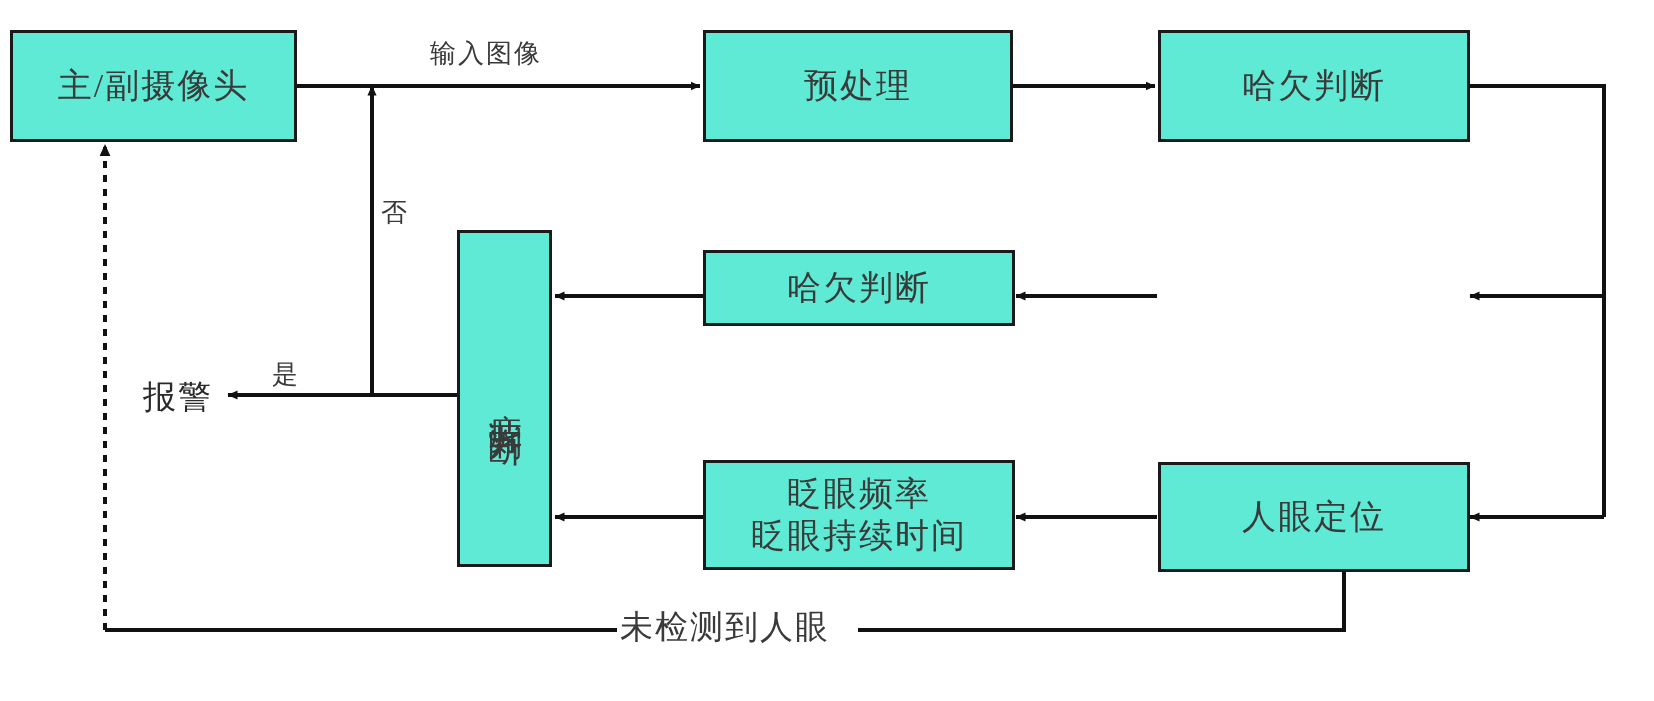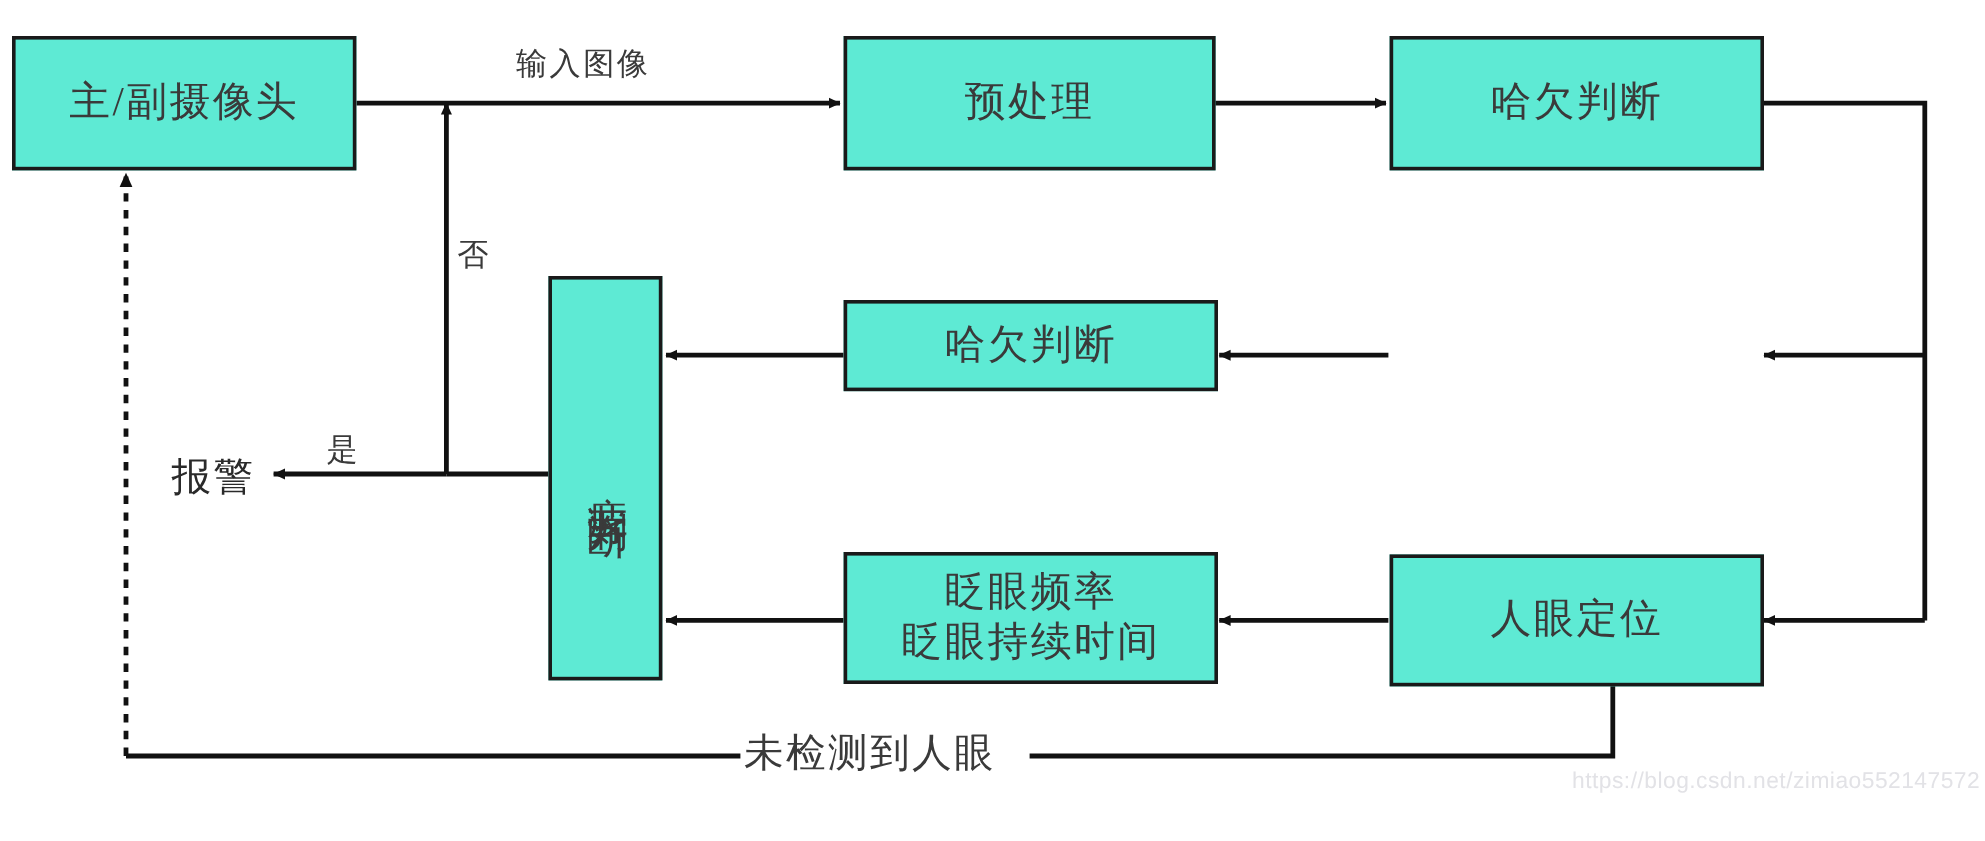--- a/index.html
+++ b/index.html
@@ -157,15 +157,14 @@
   <div class="edge-label" style="left:430px; top:36px;">输入图像</div>
 
   <div class="edge-label" style="left:381px; top:195px;">否</div>
 
   <div class="edge-label" style="left:272px; top:357px;">是</div>
 
   <div class="edge-label" style="left:620px; top:605px; font-size:33px;">未检测到人眼</div>
 
   <div class="free-label" style="left:143px; top:375px;">报警</div>
 
-  <div class="watermark" style="left:1310px; top:641px;">https://blog.csdn.net/zimiao552147572</div>
 
 </div>
 
 </body></html>

